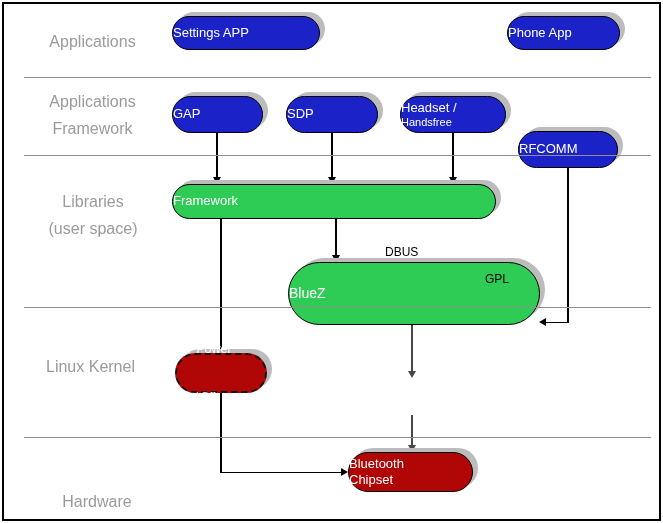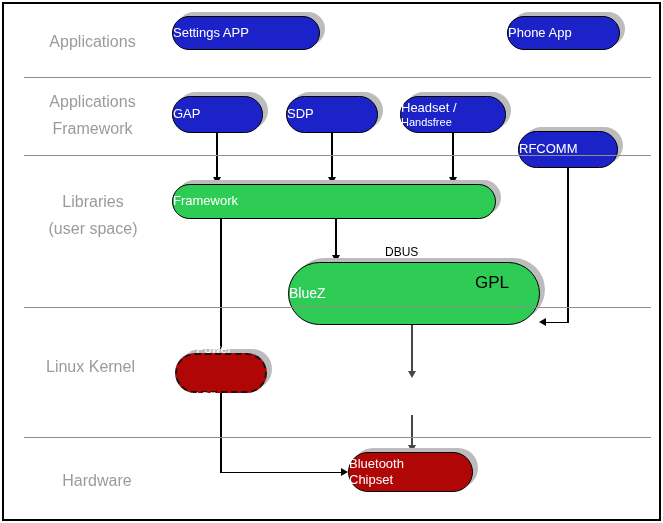--- a/index.html
+++ b/index.html
@@ -22,21 +22,21 @@
   .sub{font-size:11px;}
   .l1{font-size:12.5px;}
   #settings-app{left:172px;top:16px;width:148px;height:34px;}
   #phone-app{left:507px;top:16px;width:113px;height:34px;}
   #gap{left:172px;top:96px;width:91px;height:37px;}
   #sdp{left:286px;top:96px;width:92px;height:37px;}
   #headset{left:400px;top:96px;width:106px;height:37px;}
   #rfcomm{left:518px;top:96px;width:100px;height:37px;margin-top:35px;}
   #framework{left:172px;top:184px;width:324px;height:35px;}
   #bluez{left:288px;top:262px;width:252px;height:63px;font-size:14px;}
-  #bluez .badge{position:absolute;right:30px;top:9px;color:#000;font-size:17px;}
+  #bluez .badge{position:absolute;right:30px;top:9px;color:#000;font-size:12px;}
   #bt-power{left:175px;top:353px;width:92px;height:40px;gap:32px;}
   #uart-driver{left:347px;top:378px;width:126px;height:37px;}
   #bt-chipset{left:348px;top:452px;width:125px;height:40px;}
   .vline,.hline{position:absolute;background:#000;z-index:1;}
   .vline{width:1.5px;}
   .hline{height:1.5px;}
   .gray-line{background:#474747;}
   .ah{position:absolute;width:0;height:0;z-index:2;}
   .ah-down{border-left:4px solid transparent;border-right:4px solid transparent;
            border-top:7px solid #000;}
@@ -60,21 +60,21 @@
     <span>Applications</span><br>
     <span>Framework</span>
   </div>
   <div class="layer-label" style="left:22px;top:188px;width:142px;">
     <span>Libraries</span><br>
     <span>(user space)</span>
   </div>
   <div class="layer-label" style="left:18px;top:353px;width:145px;">
     <span>Linux Kernel</span>
   </div>
-  <div class="layer-label" style="left:38px;top:467px;width:118px;">
+  <div class="layer-label" style="left:38px;top:488px;width:118px;">
     <span>Hardware</span>
   </div>
 
   <div class="divider" style="top:77px;"></div>
   <div class="divider" style="top:155px;"></div>
   <div class="divider" style="top:307px;"></div>
   <div class="divider" style="top:437px;"></div>
 
   <div class="vline" style="left:216px;top:133px;height:46px;"></div>
   <div class="ah ah-down" style="left:213px;top:177px;"></div>

